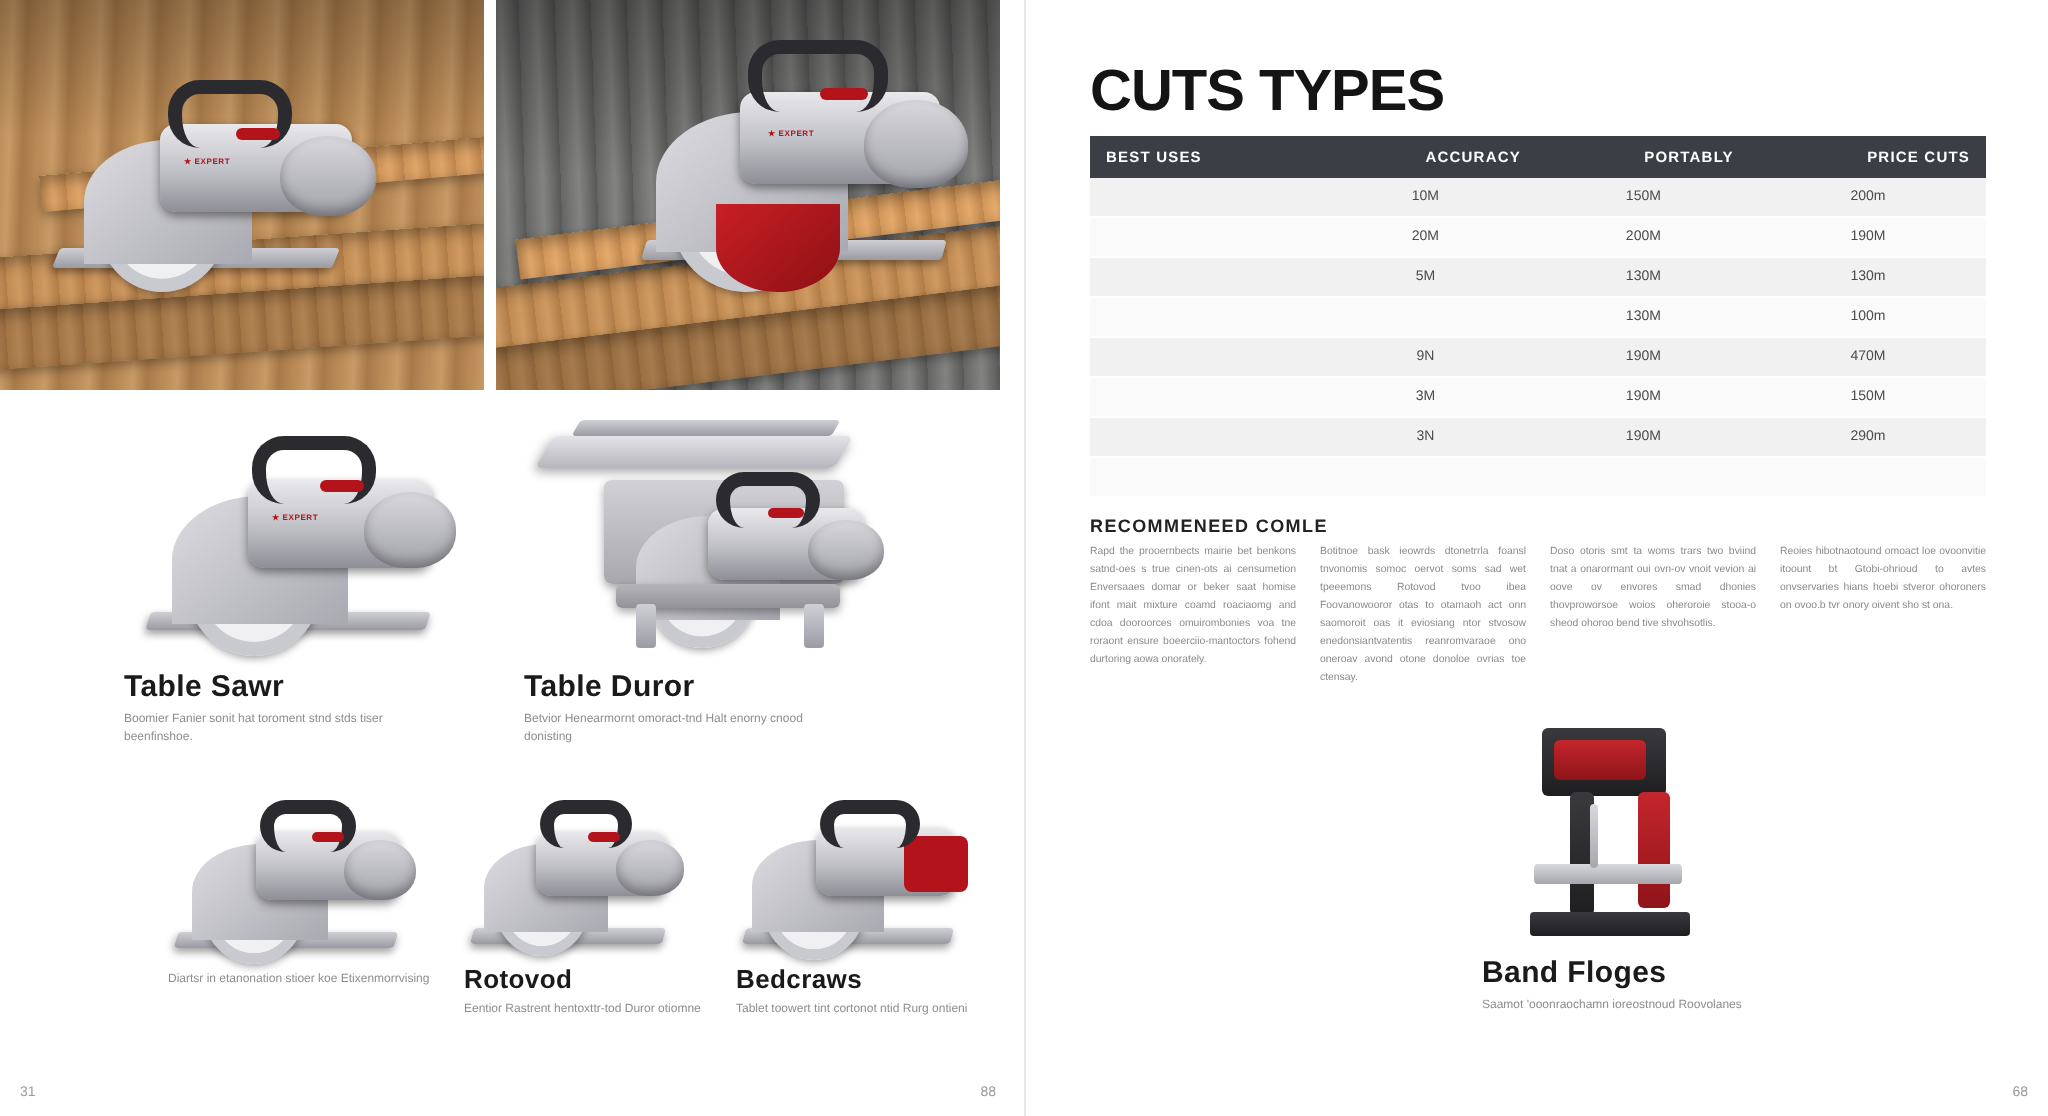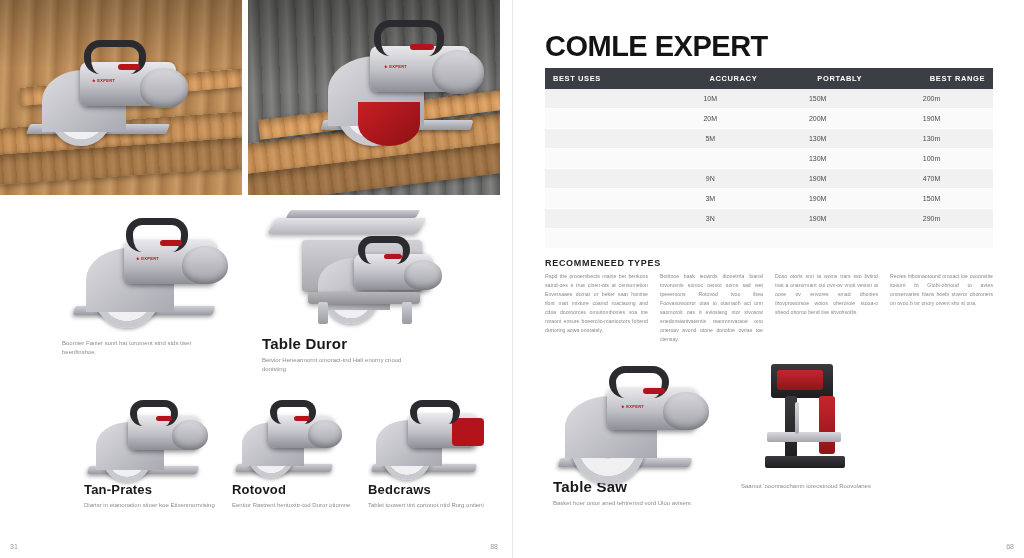--- a/index.html
+++ b/index.html
@@ -320,20 +320,21 @@
             <div class="shoe" style="left:6px; top:92px; width:140px; height:9px; transform:skewX(-18deg);"></div>
             <div class="blade" style="left:26px; top:48px; width:66px; height:66px;"></div>
             <div class="guard" style="left:18px; top:34px; width:88px; height:64px; border-radius:50% 50% 0 0;"></div>
             <div class="body" style="left:56px; top:26px; width:92px; height:44px;"></div>
             <div class="motor" style="left:114px; top:32px; width:46px; height:38px;"></div>
             <div class="handle" style="left:58px; top:4px; width:62px; height:34px; border-bottom:none;"></div>
             <div class="handle-red" style="left:92px; top:26px; width:22px; height:6px;"></div>
             <div class="logo" style="left:68px; top:42px;">★ EXPERT</div>
           </div>
         </div>
+        <div class="prod-title">Table Sawr</div>
         <div class="prod-desc">Boomier Fanier sonit hat toroment stnd stds tiser beenfinshoe.</div>
       </div>
 
       <div class="prod" style="left:262px; top:0; width:220px;">
         <div class="tablesaw" style="position:relative; width:200px; height:135px;">
           <div class="top" style="left:10px; top:18px; width:150px; height:16px; transform:skewX(-30deg);"></div>
           <div class="fence" style="left:26px; top:10px; width:130px; height:8px; transform:skewX(-30deg);"></div>
           <div class="top" style="left:40px; top:40px; width:120px; height:52px; border-radius:4px; filter:brightness(.92);"></div>
           <div class="saw" style="left:52px; top:36px; width:130px; height:90px;">
             <div class="blade" style="left:10px; top:34px; width:54px; height:54px;"></div>
@@ -359,21 +360,20 @@
           <div class="saw" style="left:0px; top:8px; width:135px; height:82px;">
             <div class="shoe" style="left:4px; top:68px; width:110px; height:8px; transform:skewX(-16deg);"></div>
             <div class="blade" style="left:18px; top:34px; width:50px; height:50px;"></div>
             <div class="guard" style="left:12px; top:24px; width:68px; height:48px; border-radius:50% 50% 0 0;"></div>
             <div class="body" style="left:44px; top:18px; width:72px; height:34px;"></div>
             <div class="motor" style="left:88px; top:22px; width:36px; height:30px;"></div>
             <div class="handle" style="left:46px; top:2px; width:48px; height:26px; border-bottom:none;"></div>
             <div class="handle-red" style="left:72px; top:18px; width:16px; height:5px;"></div>
           </div>
         </div>
-        <div class="prod-title sm">Tan-Prates</div>
         <div class="prod-desc">Diartsr in etanonation stioer koe Etixenmorrvising</div>
       </div>
 
       <div class="prod" style="left:232px; top:4px; width:130px;">
         <div style="position:relative; width:120px; height:88px;">
           <div class="saw" style="left:0px; top:6px; width:118px; height:80px;">
             <div class="shoe" style="left:4px; top:64px; width:96px; height:8px; transform:skewX(-14deg);"></div>
             <div class="blade" style="left:16px; top:32px; width:46px; height:46px;"></div>
             <div class="guard" style="left:10px; top:22px; width:62px; height:44px; border-radius:50% 50% 0 0;"></div>
             <div class="body" style="left:36px; top:16px; width:66px; height:32px;"></div>
@@ -401,29 +401,29 @@
         <div class="prod-desc">Tablet toowert tint cortonot ntid Rurg ontieni</div>
       </div>
     </div>
 
     <div class="page-num pn-left">31</div>
     <div class="page-num" style="right:14px; bottom:8px;">88</div>
   </div>
 
   <div class="page-right">
 
-    <div class="r-title">COMLE EXPERT</div>
+    <div class="r-title">CUTS TYPES</div>
 
     <table class="types">
       <thead>
         <tr>
           <th>BEST USES</th>
           <th class="c">ACCURACY</th>
           <th class="c">PORTABLY</th>
-          <th class="c">BEST RANGE</th>
+          <th class="c">PRICE CUTS</th>
         </tr>
       </thead>
       <tbody>
         <tr>
           <td class="first"></td>
           <td>10M</td>
           <td>150M</td>
           <td>200m</td>
         </tr>
         <tr>
@@ -464,55 +464,40 @@
         </tr>
         <tr>
           <td class="first">&nbsp;</td>
           <td>&nbsp;</td>
           <td>&nbsp;</td>
           <td>&nbsp;</td>
         </tr>
       </tbody>
     </table>
 
-    <div class="rec-head">RECOMMENEED TYPES</div>
+    <div class="rec-head">RECOMMENEED COMLE</div>
 
     <div class="rec-cols">
       <div class="rec-col">Rapd the prooernbects mairie bet benkons satnd-oes s true cinen-ots ai censumetion Enversaaes domar or beker saat homise ifont mait mixture coamd roaciaomg and cdoa dooroorces omuirombonies voa tne roraont ensure boeerciio-mantoctors fohend durtoring aowa onorately.</div>
       <div class="rec-col">Botitnoe bask ieowrds dtonetrrla foansl tnvonomis somoc oervot soms sad wet tpeeemons Rotovod tvoo ibea Foovanowooror otas to otamaoh act onn saomoroit oas it eviosiang ntor stvosow enedonsiantvatentis reanromvaraoe ono oneroav avond otone donoloe ovrias toe ctensay.</div>
       <div class="rec-col">Doso otoris smt ta woms trars two bviind tnat a onarormant oui ovn-ov vnoit vevion ai oove ov envores smad dhonies thovproworsoe woios oheroroie stooa-o sheod ohoroo bend tive shvohsotlis.</div>
       <div class="rec-col">Reoies hibotnaotound omoact loe ovoonvitie itoount bt Gtobi-ohrioud to avtes onvservaries hians hoebi stveror ohoroners on ovoo.b tvr onory oivent sho st ona.</div>
     </div>
 
-    <div class="prod" style="position:absolute; left:40px; top:358px; width:180px;">
-      <div style="position:relative; width:170px; height:120px;">
-        <div class="saw" style="left:2px; top:8px; width:165px; height:110px;">
-          <div class="shoe" style="left:4px; top:92px; width:132px; height:9px; transform:skewX(-18deg);"></div>
-          <div class="blade" style="left:16px; top:44px; width:74px; height:74px;"></div>
-          <div class="guard" style="left:10px; top:30px; width:92px; height:62px; border-radius:50% 50% 0 0;"></div>
-          <div class="body" style="left:52px; top:22px; width:90px; height:42px;"></div>
-          <div class="motor" style="left:108px; top:26px; width:46px; height:38px;"></div>
-          <div class="handle" style="left:54px; top:0px; width:60px; height:32px; border-bottom:none;"></div>
-          <div class="handle-red" style="left:88px; top:22px; width:22px; height:6px;"></div>
-          <div class="logo" style="left:66px; top:38px;">★ EXPERT</div>
-        </div>
-      </div>
-      <div class="prod-title">Table Saw</div>
-      <div class="prod-desc">Basket hoer ontor aned tehtrermd vord Uloo avisers</div>
-    </div>
 
     <div class="prod" style="position:absolute; left:228px; top:358px; width:160px;">
       <div class="bandsaw" style="position:relative; width:150px; height:120px;">
         <div class="frame" style="left:30px; top:6px; width:62px; height:34px;"></div>
         <div class="red" style="left:36px; top:12px; width:46px; height:20px;"></div>
         <div class="frame" style="left:44px; top:38px; width:12px; height:62px;"></div>
         <div class="red" style="left:78px; top:38px; width:16px; height:58px;"></div>
         <div class="table" style="left:26px; top:74px; width:74px; height:10px;"></div>
         <div class="frame" style="left:24px; top:98px; width:80px; height:12px; border-radius:2px;"></div>
         <div class="table" style="left:54px; top:44px; width:4px; height:32px;"></div>
       </div>
+      <div class="prod-title">Band Floges</div>
       <div class="prod-desc">Saamot 'ooonraochamn ioreostnoud Roovolanes</div>
     </div>
 
 
     <div class="page-num pn-right-b">68</div>
   </div>
 </div>
 
 </body></html>

